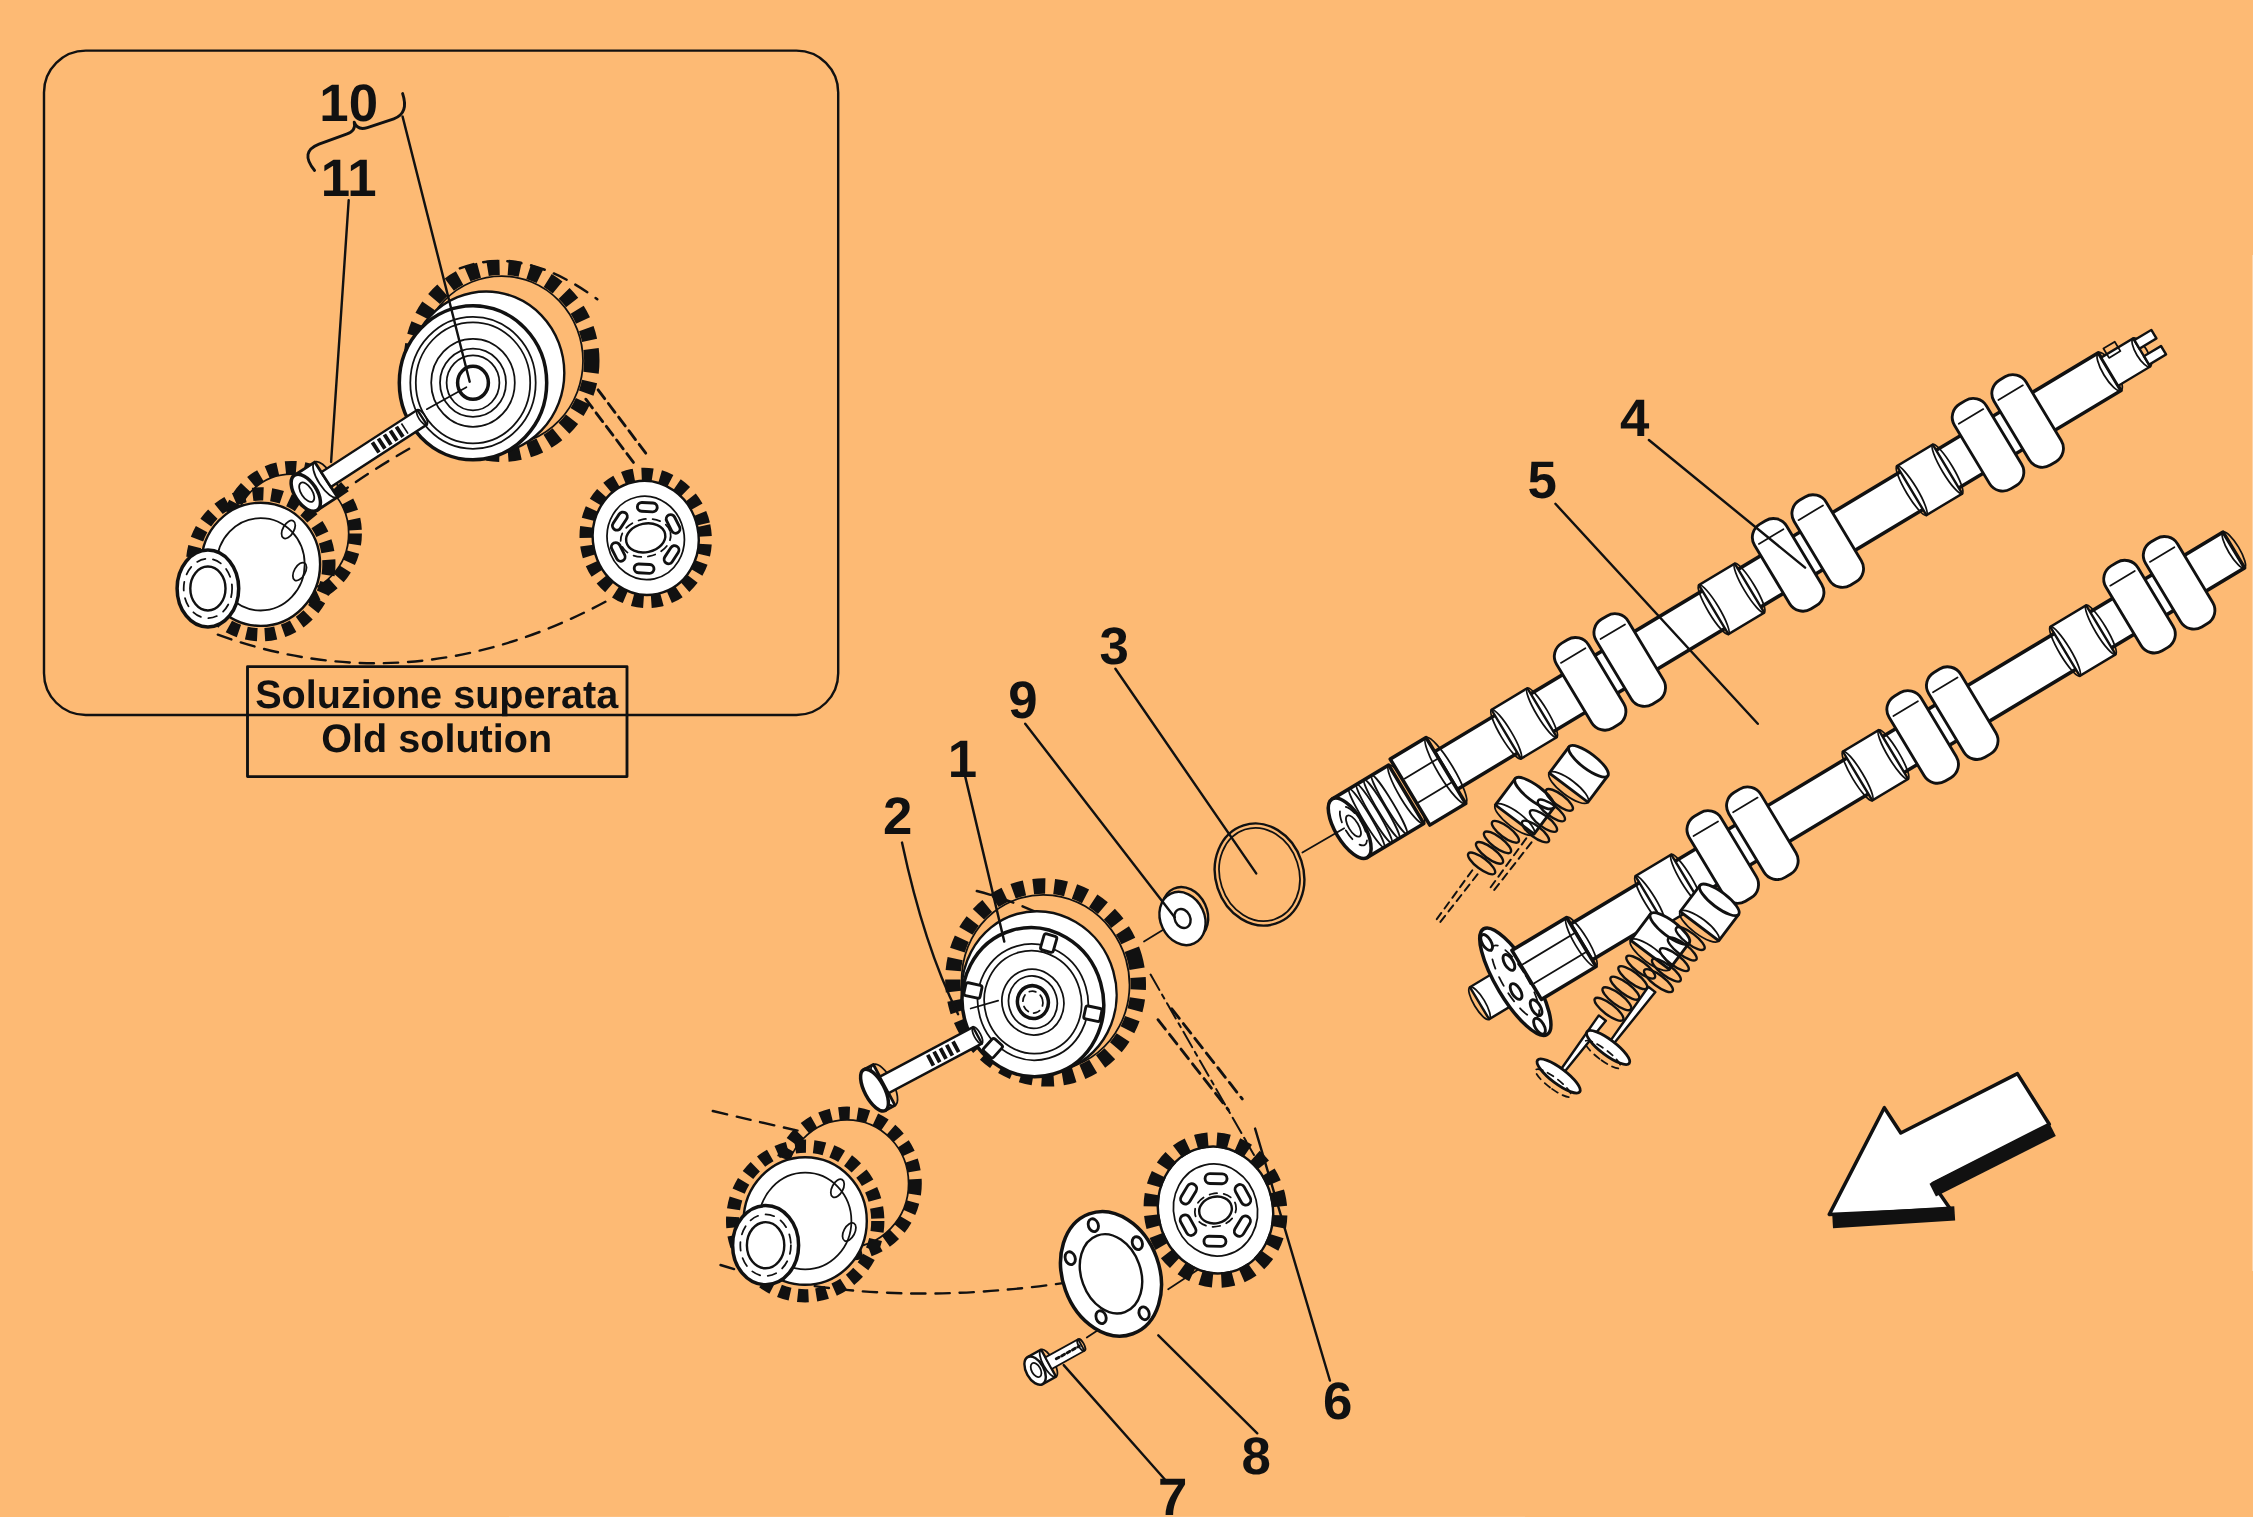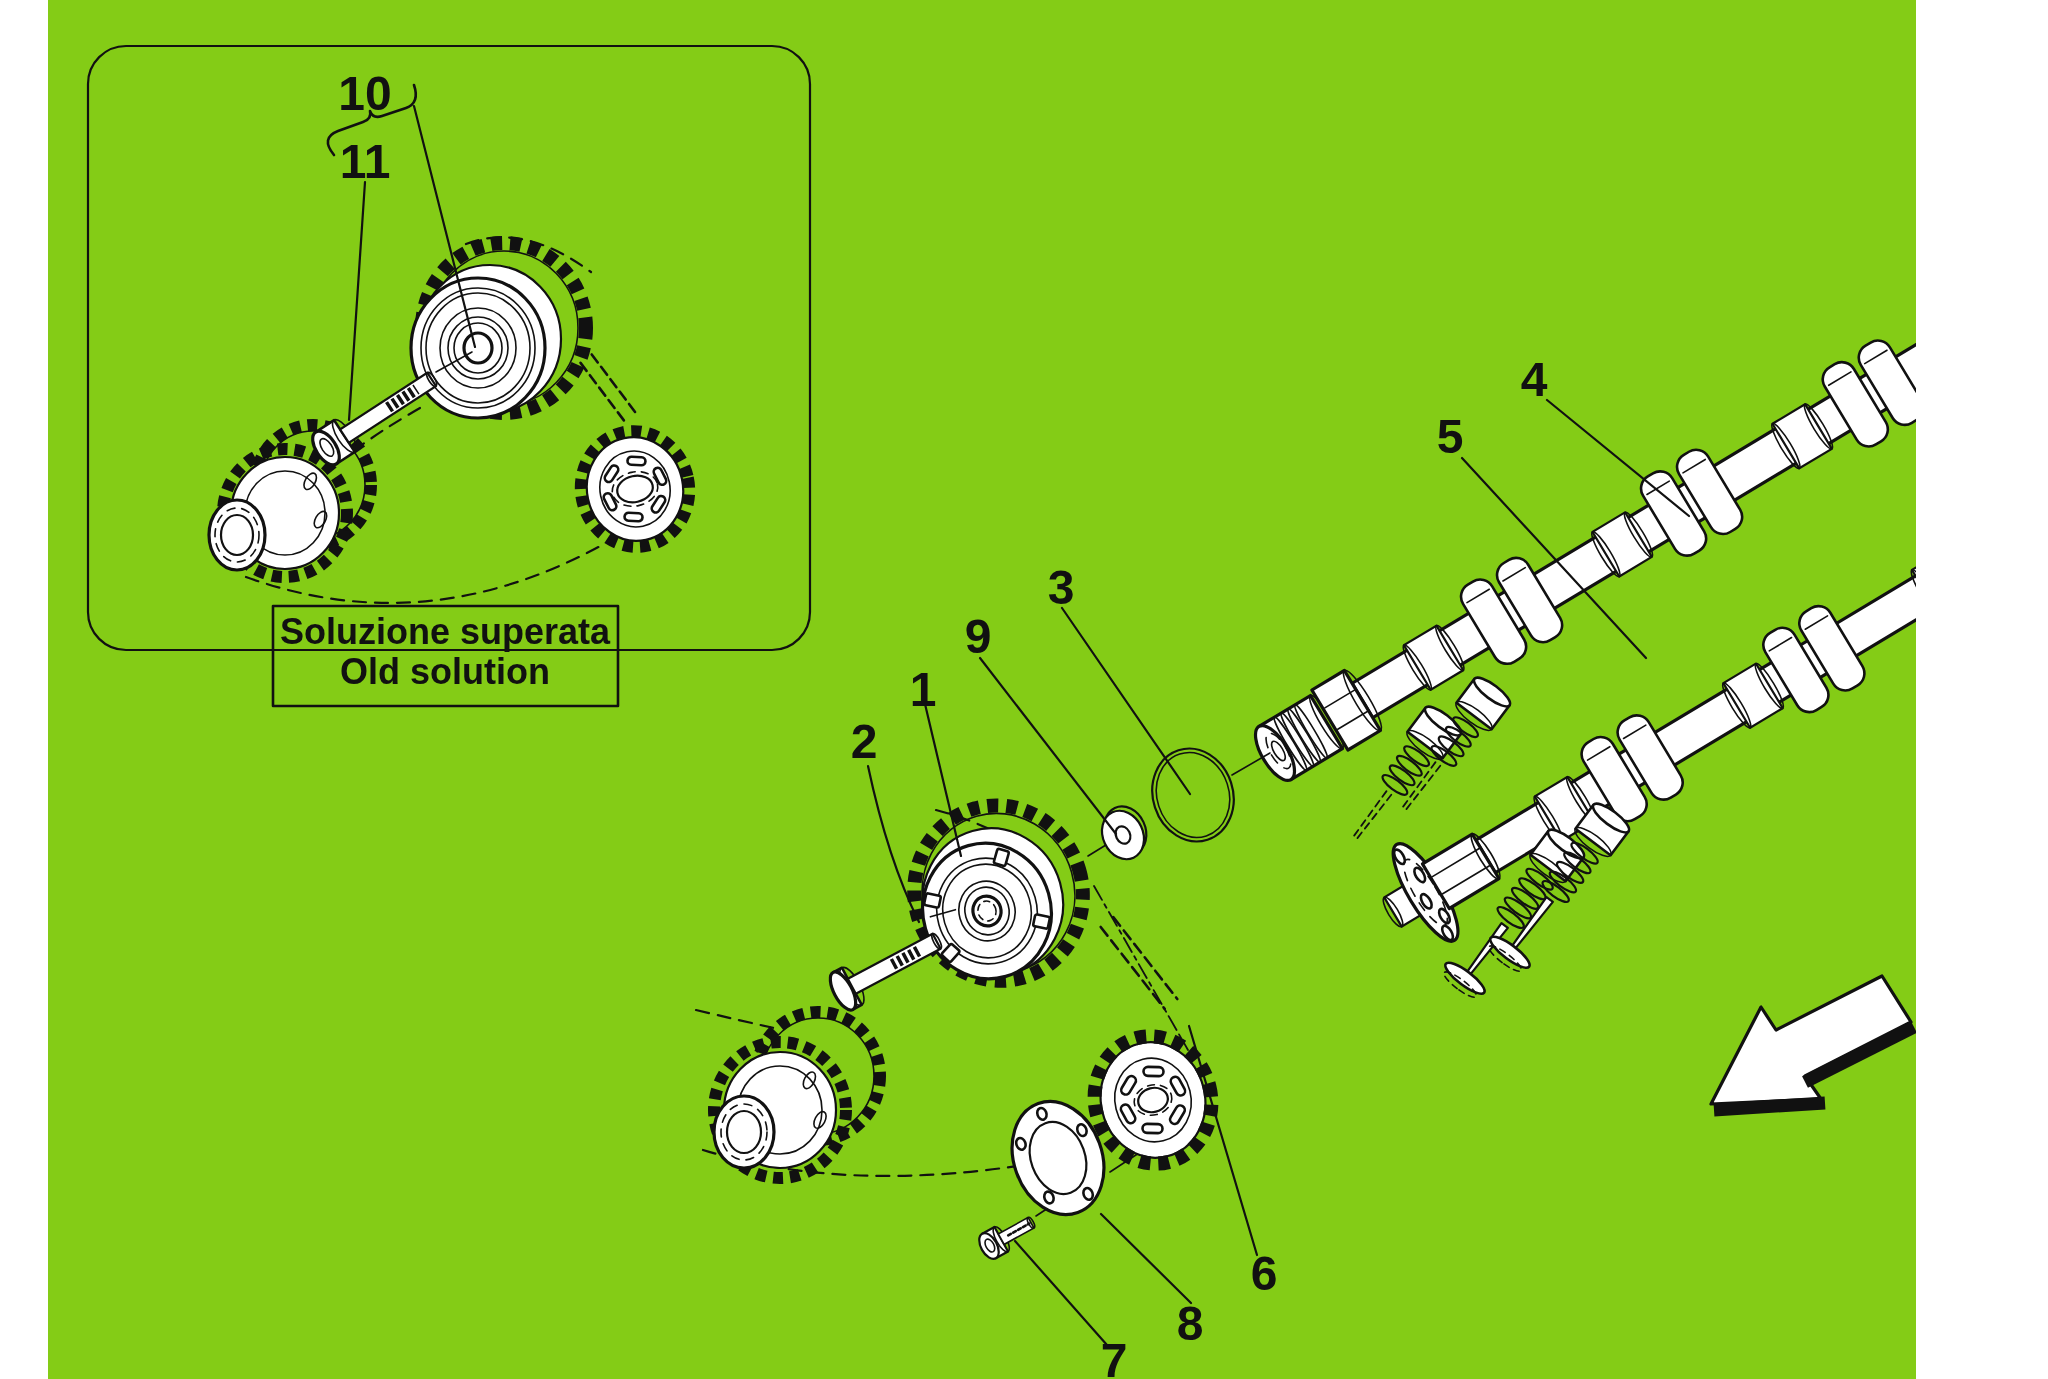--- a/index.html
+++ b/index.html
@@ -1,17 +1,17 @@
 <!DOCTYPE html>
 <html><head>
 <meta charset="utf-8">
 <style>
   html,body { margin:0; padding:0; background:#ffffff; }
-  .stage { position:relative; width:1868px; height:1379px; background:#84cc16; overflow:hidden;
-           font-family:"Liberation Sans", sans-serif;margin-left:48px; }
+  .stage { position:relative; width:2048px; height:1379px; background:#fdba74; overflow:hidden;
+           font-family:"Liberation Sans", sans-serif; }
   svg { position:absolute; left:0; top:0; }
   
   path, rect, ellipse, circle, line, polygon, polyline {
     stroke:#111111; fill:none; stroke-width:2.6; stroke-linecap:round; stroke-linejoin:round;
   }
   .fw   { fill:#ffffff; }
   .w3   { stroke-width:3.2; }
   .w2   { stroke-width:2.2; }
   .thin { stroke-width:1.6; }
   .teeth  { stroke-width:14; stroke-dasharray:11 8; stroke-linecap:butt; }

